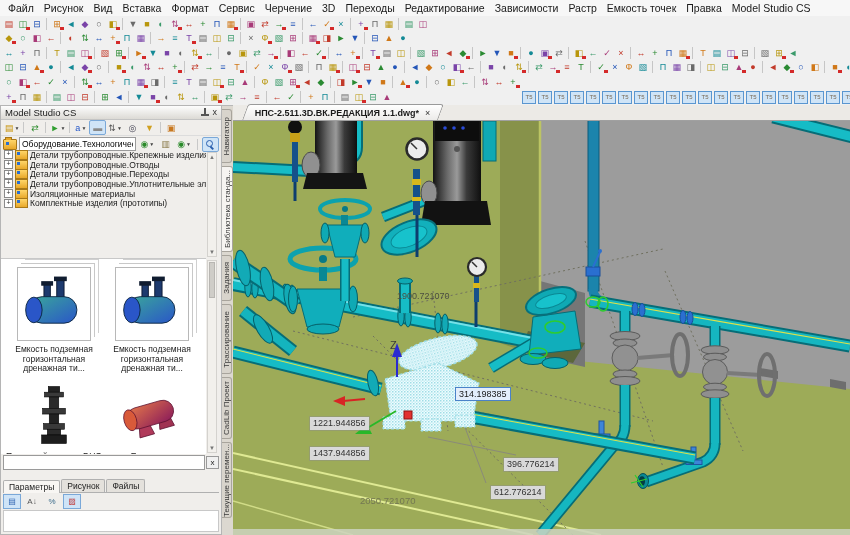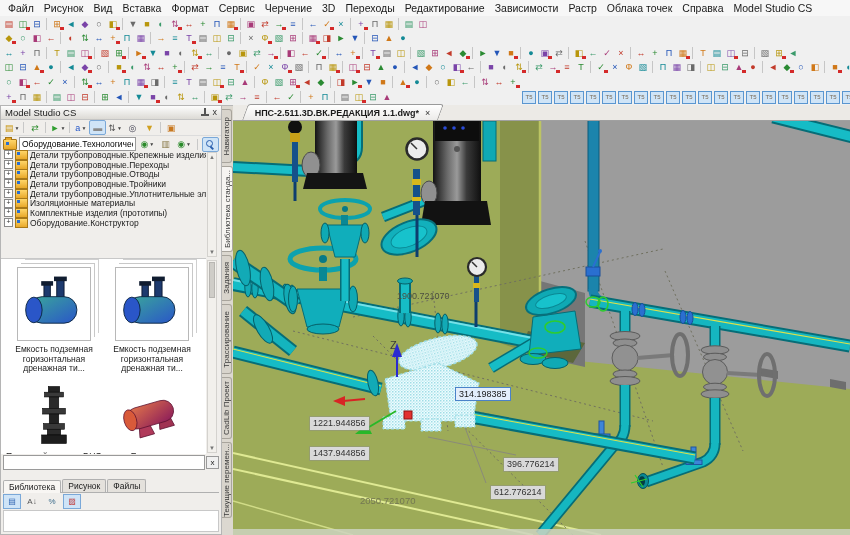--- a/index.html
+++ b/index.html
@@ -88,22 +88,22 @@
     <span class="menu-item">Вид</span>
     <span class="menu-item">Вставка</span>
     <span class="menu-item">Формат</span>
     <span class="menu-item">Сервис</span>
     <span class="menu-item">Черчение</span>
     <span class="menu-item">3D</span>
     <span class="menu-item">Переходы</span>
     <span class="menu-item">Редактирование</span>
     <span class="menu-item">Зависимости</span>
     <span class="menu-item">Растр</span>
-    <span class="menu-item">Облака точек</span>
-    <span class="menu-item">Справка</span>
+    <span class="menu-item">Емкость точек</span>
+    <span class="menu-item">Правка</span>
     <span class="menu-item">Model Studio CS</span>
   </div>
 
 <div class="toolbars" id="toolbars">
     <div class="tb-row">
       <span class="tbi" style="color: rgb(194, 58, 42);">▤</span>
       <span class="tbi badge" style="color: rgb(42, 138, 50);">◫</span>
       <span class="tbi" style="color: rgb(36, 86, 184);">⊟</span>
       <span class="tbsep"></span>
       <span class="tbi badge" style="color: rgb(208, 120, 24);">⊞</span>
@@ -477,51 +477,41 @@
   </div>
   <div class="tree" id="tree">
       <div class="tree-row">
         <span class="expand">+</span>
         <span class="tfolder"></span>
         <span>Детали трубопроводные.Крепежные изделия</span>
       </div>
       <div class="tree-row">
         <span class="expand">+</span>
         <span class="tfolder"></span>
-        <span>Детали трубопроводные.Переходы</span>
+        <span>Детали трубопроводные.Отводы</span>
       </div>
       <div class="tree-row">
         <span class="expand">+</span>
         <span class="tfolder"></span>
-        <span>Детали трубопроводные.Отводы</span>
-      </div>
-      <div class="tree-row">
-        <span class="expand">+</span>
-        <span class="tfolder"></span>
-        <span>Детали трубопроводные.Тройники</span>
+        <span>Детали трубопроводные.Переходы</span>
       </div>
       <div class="tree-row">
         <span class="expand">+</span>
         <span class="tfolder"></span>
         <span>Детали трубопроводные.Уплотнительные элементы</span>
       </div>
       <div class="tree-row">
         <span class="expand">+</span>
         <span class="tfolder"></span>
         <span>Изоляционные материалы</span>
       </div>
       <div class="tree-row">
         <span class="expand">+</span>
         <span class="tfolder"></span>
         <span>Комплектные изделия (прототипы)</span>
-      </div>
-      <div class="tree-row">
-        <span class="expand">+</span>
-        <span class="tfolder"></span>
-        <span>Оборудование.Конструктор</span>
       </div>
     </div>
   <div class="scrollbar-v" style="left:206px;top:46px;height:105px">
     <div class="sb-arrow">▲</div>
     <div style="position:absolute;bottom:0;left:0;right:0" class="sb-arrow">▼</div>
   </div>
   <div class="thumbs" id="thumbs">
       <div class="thumb-cell">
         <div class="thumb-box framed">
           <svg width="64" height="56" viewBox="0 0 70 60">
@@ -599,21 +589,21 @@
     </div>
   <div class="scrollbar-v" style="left:206px;top:154px;height:193px">
     <div class="sb-thumb"></div>
     <div style="position:absolute;bottom:0;left:0;right:0" class="sb-arrow">▼</div>
   </div>
   <div class="search-row">
     <input class="search-input" value="" style="">
     <span class="clear-btn">x</span>
   </div>
   <div class="bottom-tabs" id="bottomTabs">
-      <span class="btab active">Библиотека</span>
+      <span class="btab active">Параметры</span>
       <span class="btab">Рисунок</span>
       <span class="btab">Файлы</span>
     </div>
   <div class="mini-toolbar" id="miniToolbar">
       <span class="mini-btn active" style="color: rgb(42, 95, 174);">▤</span>
       <span class="mini-btn" style="color: rgb(85, 85, 85);">А↓</span>
       <span class="mini-btn" style="color: rgb(58, 106, 138);">%</span>
       <span class="mini-btn active" style="color: rgb(192, 64, 64);">▨</span>
     </div>
   <div class="param-area"></div>

